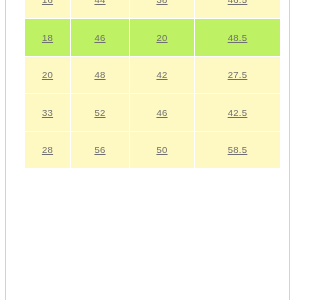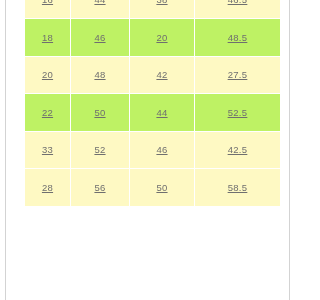--- a/index.html
+++ b/index.html
@@ -89,26 +89,20 @@
           <td class="col-2">46</td>
           <td class="col-3">20</td>
           <td class="col-4">48.5</td>
         </tr>
         <tr class="band-dark">
           <td class="col-1">20</td>
           <td class="col-2">48</td>
           <td class="col-3">42</td>
           <td class="col-4">27.5</td>
         </tr>
-        <tr class="band-light">
-          <td class="col-1">22</td>
-          <td class="col-2">50</td>
-          <td class="col-3">44</td>
-          <td class="col-4">52.5</td>
-        </tr>
         <tr class="band-dark">
           <td class="col-1">33</td>
           <td class="col-2">52</td>
           <td class="col-3">46</td>
           <td class="col-4">42.5</td>
         </tr>
         <tr class="band-dark">
           <td class="col-1">28</td>
           <td class="col-2">56</td>
           <td class="col-3">50</td>

